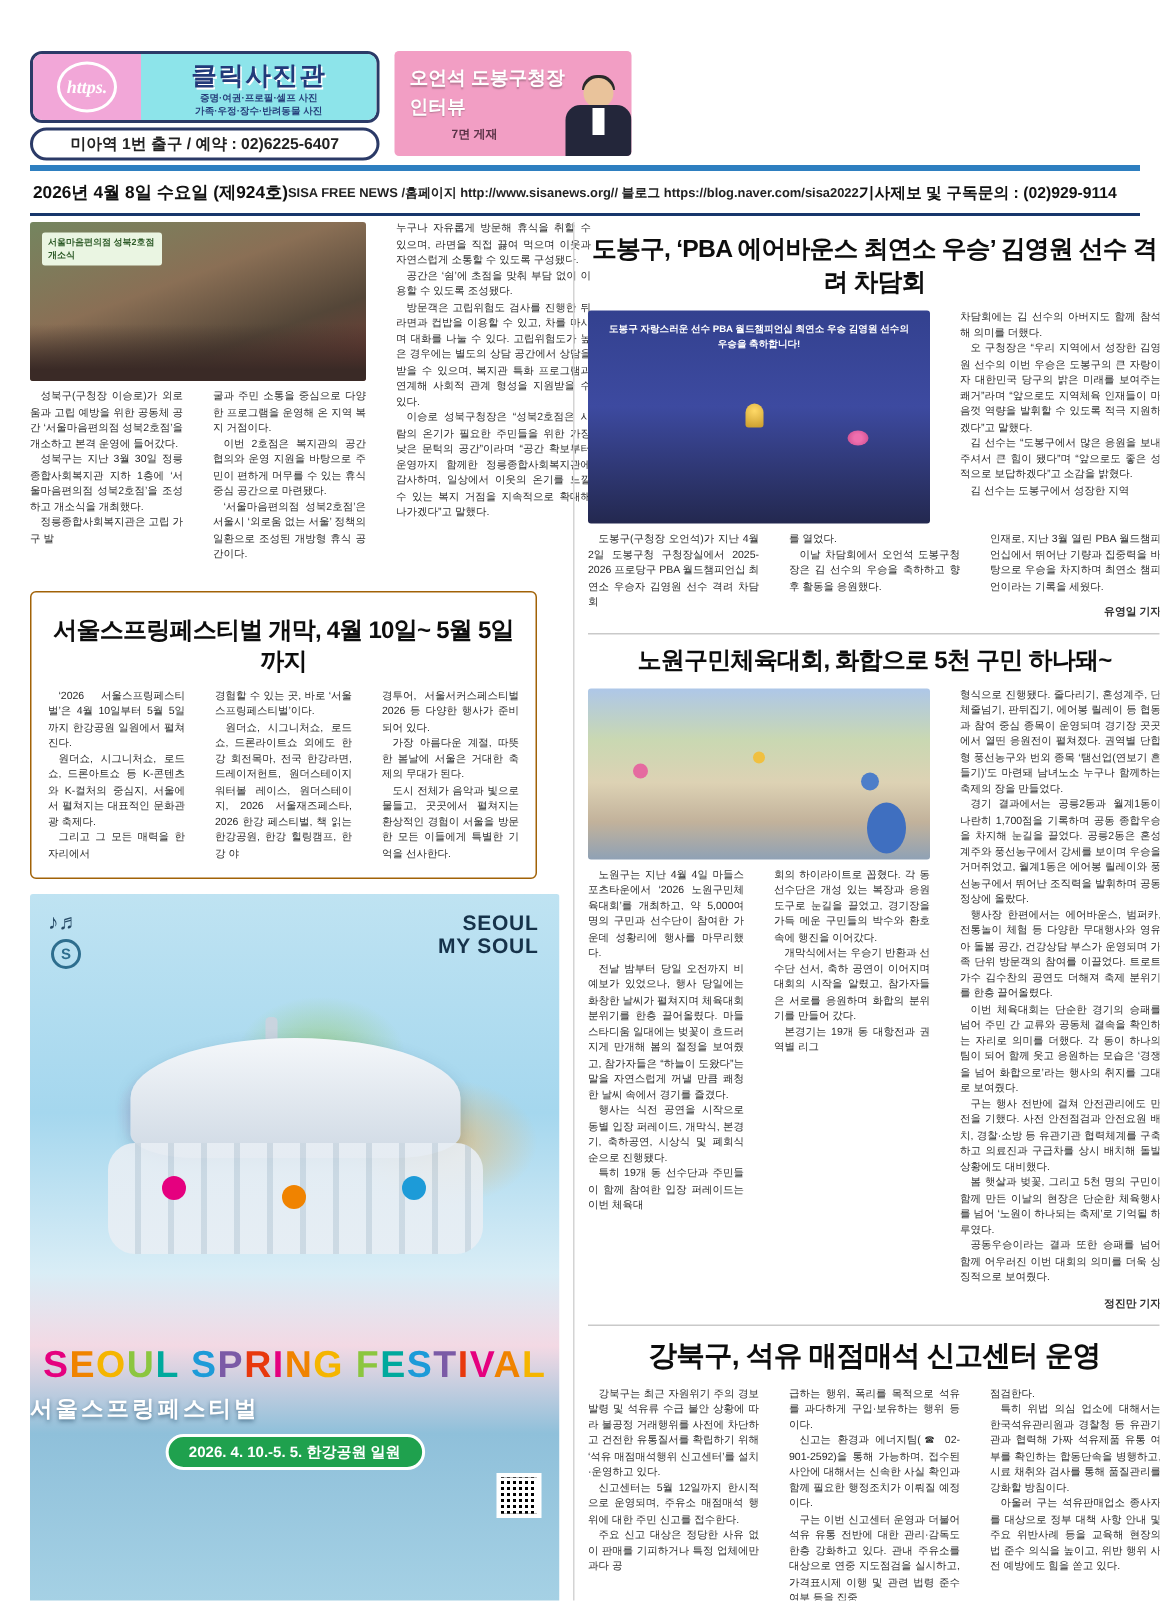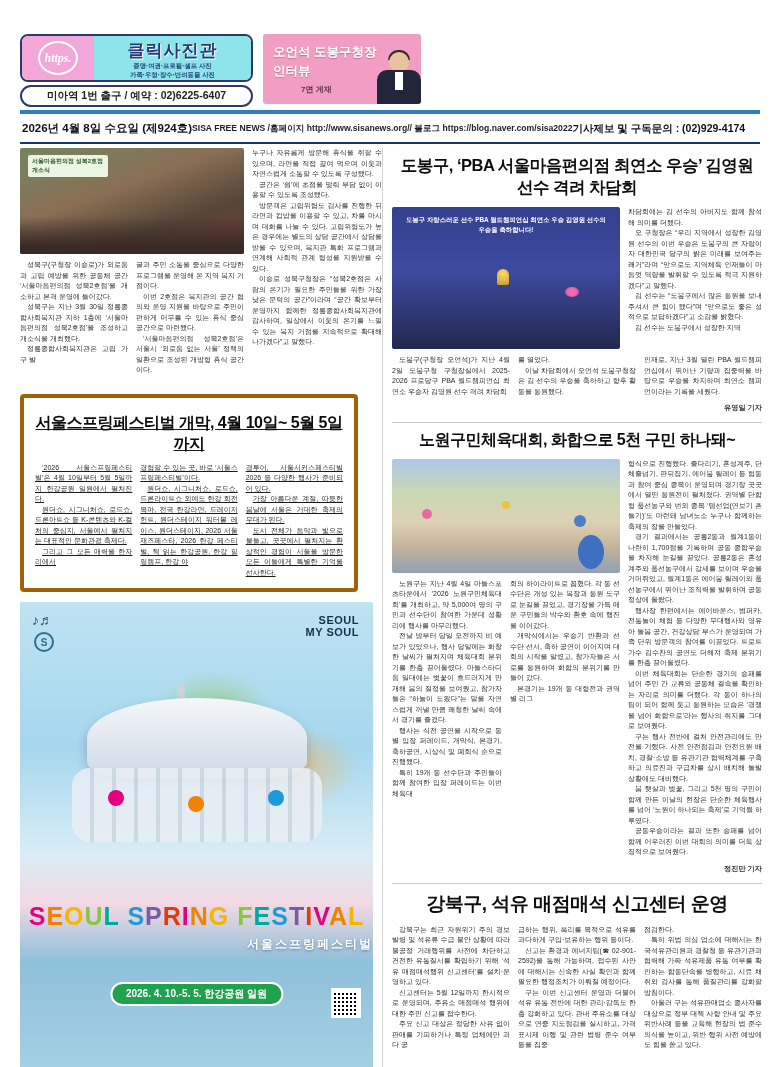--- a/index.html
+++ b/index.html
@@ -59,21 +59,21 @@
   .half-right { border-left:1px solid #d4d4d4; padding-left:9px; }
 
   .headline { text-align:center; font-weight:900; color:#0d0d0d; letter-spacing:-0.5px;
               margin:7px 0 8px 0; }
   .h-a1 { font-size:16.5px; }
   .h-a2 { font-size:16.5px; }
   .h-a3 { font-size:16px; }
   .h-a4 { font-size:16px; }
   .h-a5 { font-size:19px; }
 
-  .cols { display:flex; gap:8px; }
+  .cols { display:flex; gap:20px; }
   .col { flex:1; font-size:7px; line-height:1.5; text-align:justify; color:#2a2a2a; }
   .col p { text-indent:7px; margin:0; }
   .col.cont p:first-child { text-indent:0; }
   .byline { text-align:right; font-size:7.2px; font-weight:700; color:#333; margin-top:6px; }
 
   .photo { position:relative; border-radius:2px; overflow:hidden; width:100%; }
   .photo-a1 { height:106px; background:linear-gradient(160deg,#74855f 0%,#8a6f55 40%,#544638 70%,#7a3b35 100%); }
   .photo-a1 .banner { position:absolute; top:7px; left:8px; background:#eaf5e2; color:#2d5a27;
                       font-size:6px; font-weight:700; padding:2px 4px; border-radius:2px; max-width:80px; }
   .photo-a1 .crowd { position:absolute; bottom:0; left:0; right:0; height:38px;
@@ -87,51 +87,51 @@
                        background:radial-gradient(circle,#ef6fae 30%,#c94a8c); border-radius:50%; }
   .photo-a4 { height:114px; background:linear-gradient(180deg,#aec7e8 0%,#c9d8b2 30%,#ddd2b4 55%,#c2b29b 78%,#8fa1b5 100%); }
   .photo-a4 .dot { position:absolute; border-radius:50%; }
   .d1 { width:10px;height:10px;background:#e56ba0;left:30px;top:50px; }
   .d2 { width:8px;height:8px;background:#f0c040;left:110px;top:42px; }
   .d3 { width:12px;height:12px;background:#4d7ec9;right:34px;top:56px; }
   .d4 { width:26px;height:34px;background:#3f6fc0;border-radius:6px;right:16px;bottom:4px; }
 
   .article-block { padding-bottom:8px; }
 
-  .box-article { border:4px solid #a16207; border-radius:4px; padding:8px 11px 10px 11px; margin:10px 15px 10px 0;text-decoration:underline; }
+  .box-article { border:1px solid #a16207; border-radius:4px; padding:8px 11px 10px 11px; margin:10px 15px 10px 0; }
 
   
   .poster { position:relative; height:486px; margin-top:2px; border-radius:2px; overflow:hidden;
             background:
               radial-gradient(90px 60px at 78% 34%, rgba(255,170,60,.55), rgba(255,170,60,0) 70%),
               radial-gradient(70px 50px at 30% 30%, rgba(240,90,160,.45), rgba(240,90,160,0) 70%),
               radial-gradient(80px 55px at 55% 22%, rgba(140,198,63,.5), rgba(140,198,63,0) 70%),
               linear-gradient(180deg,#bfe3f2 0%,#a5d7ee 30%,#d9edf6 52%,#f3d9e4 62%,#8fc0da 74%,#a8d3e6 100%); }
   .poster .notes { position:absolute; top:10px; left:12px; font-size:14px; color:#274a66; }
   .poster .emblem { position:absolute; top:30px; left:14px; width:20px; height:20px; border:2px solid #2e6e8e;
                     border-radius:50%; color:#2e6e8e; font-size:10px; font-weight:900; text-align:center; line-height:17px; }
-  .poster .brand { position:absolute; top:12px; right:14px; text-align:right; font-size:11px; font-weight:900;
+  .poster .brand { position:absolute; top:12px; right:14px; text-align:right; font-size:14px; font-weight:900;
                    color:#16324a; line-height:1.1; letter-spacing:.5px; white-space:pre-line; }
   .carousel { position:absolute; top:96px; left:50%; transform:translateX(-50%); width:250px; height:170px; }
   .canopy { position:absolute; top:0; left:15px; width:220px; height:80px; border-radius:50% 50% 20% 20%;
             background:linear-gradient(180deg,#f4f7fa,#cfd9e4); box-shadow:0 4px 10px rgba(40,80,110,.25); }
   .canopy-top { position:absolute; top:-14px; left:105px; width:8px; height:22px; background:#c9d4df; border-radius:3px; }
   .deck { position:absolute; top:70px; left:0px; width:250px; height:74px; border-radius:18px;
           background:repeating-linear-gradient(90deg,#e8eef4 0 18px,#ccd8e2 18px 22px); opacity:.9; }
   .horse { position:absolute; border-radius:50%; }
   .h1 { width:16px;height:16px;background:#e5007f;top:92px;left:36px; }
   .h2 { width:16px;height:16px;background:#f08300;top:98px;left:116px; }
   .h3 { width:16px;height:16px;background:#1d9bd8;top:92px;left:196px; }
   .poster-title { position:absolute; top:300px; width:100%; text-align:center;
                   font-size:25px; font-weight:900; letter-spacing:1px; }
-  .poster-sub { position:absolute; top:334px; width:100%; text-align:right; color:#fff;
-                font-size:12px; font-weight:900; text-shadow:0 1px 3px rgba(20,60,90,.55); letter-spacing:2px; }
+  .poster-sub { position:absolute; top:334px; width:100%; text-align:left; color:#fff;
+                font-size:15px; font-weight:900; text-shadow:0 1px 3px rgba(20,60,90,.55); letter-spacing:2px; }
   .poster-pill { position:absolute; top:360px; left:50%; transform:translateX(-50%);
                  background:#1fa14e; border:2px solid #fff; color:#fff; border-radius:999px;
-                 font-size:10px; font-weight:900; padding:3px 14px; white-space:nowrap;margin-top:20px; }
+                 font-size:10px; font-weight:900; padding:3px 14px; white-space:nowrap; }
   .qr { position:absolute; right:12px; bottom:70px; width:30px; height:30px; background:#fff; padding:3px; }
   .qr-inner { width:100%; height:100%;
               background:repeating-linear-gradient(0deg,#000 0 2px,#fff 2px 4px),
                          repeating-linear-gradient(90deg,#000 0 2px,#fff 2px 4px);
               background-blend-mode:lighten; }
 </style>
 </head>
 <body>
 
 <div class="page">
@@ -163,21 +163,21 @@
           <div class="body"></div>
           <div class="shirt"></div>
       </div>
     </div>
   </div>
 
   <div class="rule-blue"></div>
   <div class="info-bar">
     <div class="info-date">2026년 4월 8일 수요일 (제924호)</div>
     <div class="info-home">SISA FREE NEWS /홈페이지 http://www.sisanews.org// 블로그 https://blog.naver.com/sisa2022</div>
-    <div class="info-contact">기사제보 및 구독문의 : (02)929-4174</div>
+    <div class="info-contact">기사제보 및 구독문의 : (02)929-9114</div>
   </div>
   <div class="rule-navy"></div>
 
   <div class="content">
 
     <div class="half-left">
 
       <div class="article-block">
         <div class="cols">
           <div style="flex:0 0 224px;">
@@ -246,21 +246,21 @@
         <div class="qr">
             <div class="qr-inner"></div>
           </div>
 
       </div>
     </div>
 
     <div class="half-right">
 
       <div class="article-block" style="border-bottom:1px solid #c9c9c9; margin-bottom:6px;">
-        <div class="headline h-a2">도봉구, ‘PBA 서울마음편의점 최연소 우승’ 김영원 선수 격려 차담회</div>
+        <div class="headline h-a2">도봉구, ‘PBA 에어바운스 최연소 우승’ 김영원 선수 격려 차담회</div>
         <div class="cols">
           <div style="flex:0 0 228px;">
             <div class="photo photo-a2">
               <div class="banner">도봉구 자랑스러운 선수  PBA 월드챔피언십 최연소 우승 김영원 선수의 우승을 축하합니다!</div>
               <div class="trophy"></div>
               <div class="flowers"></div>
             </div>
           </div>
           <div class="col cont" style="flex:0 0 134px;">
               <p>차담회에는 김 선수의 아버지도 함께 참석해 의미를 더했다.</p>

